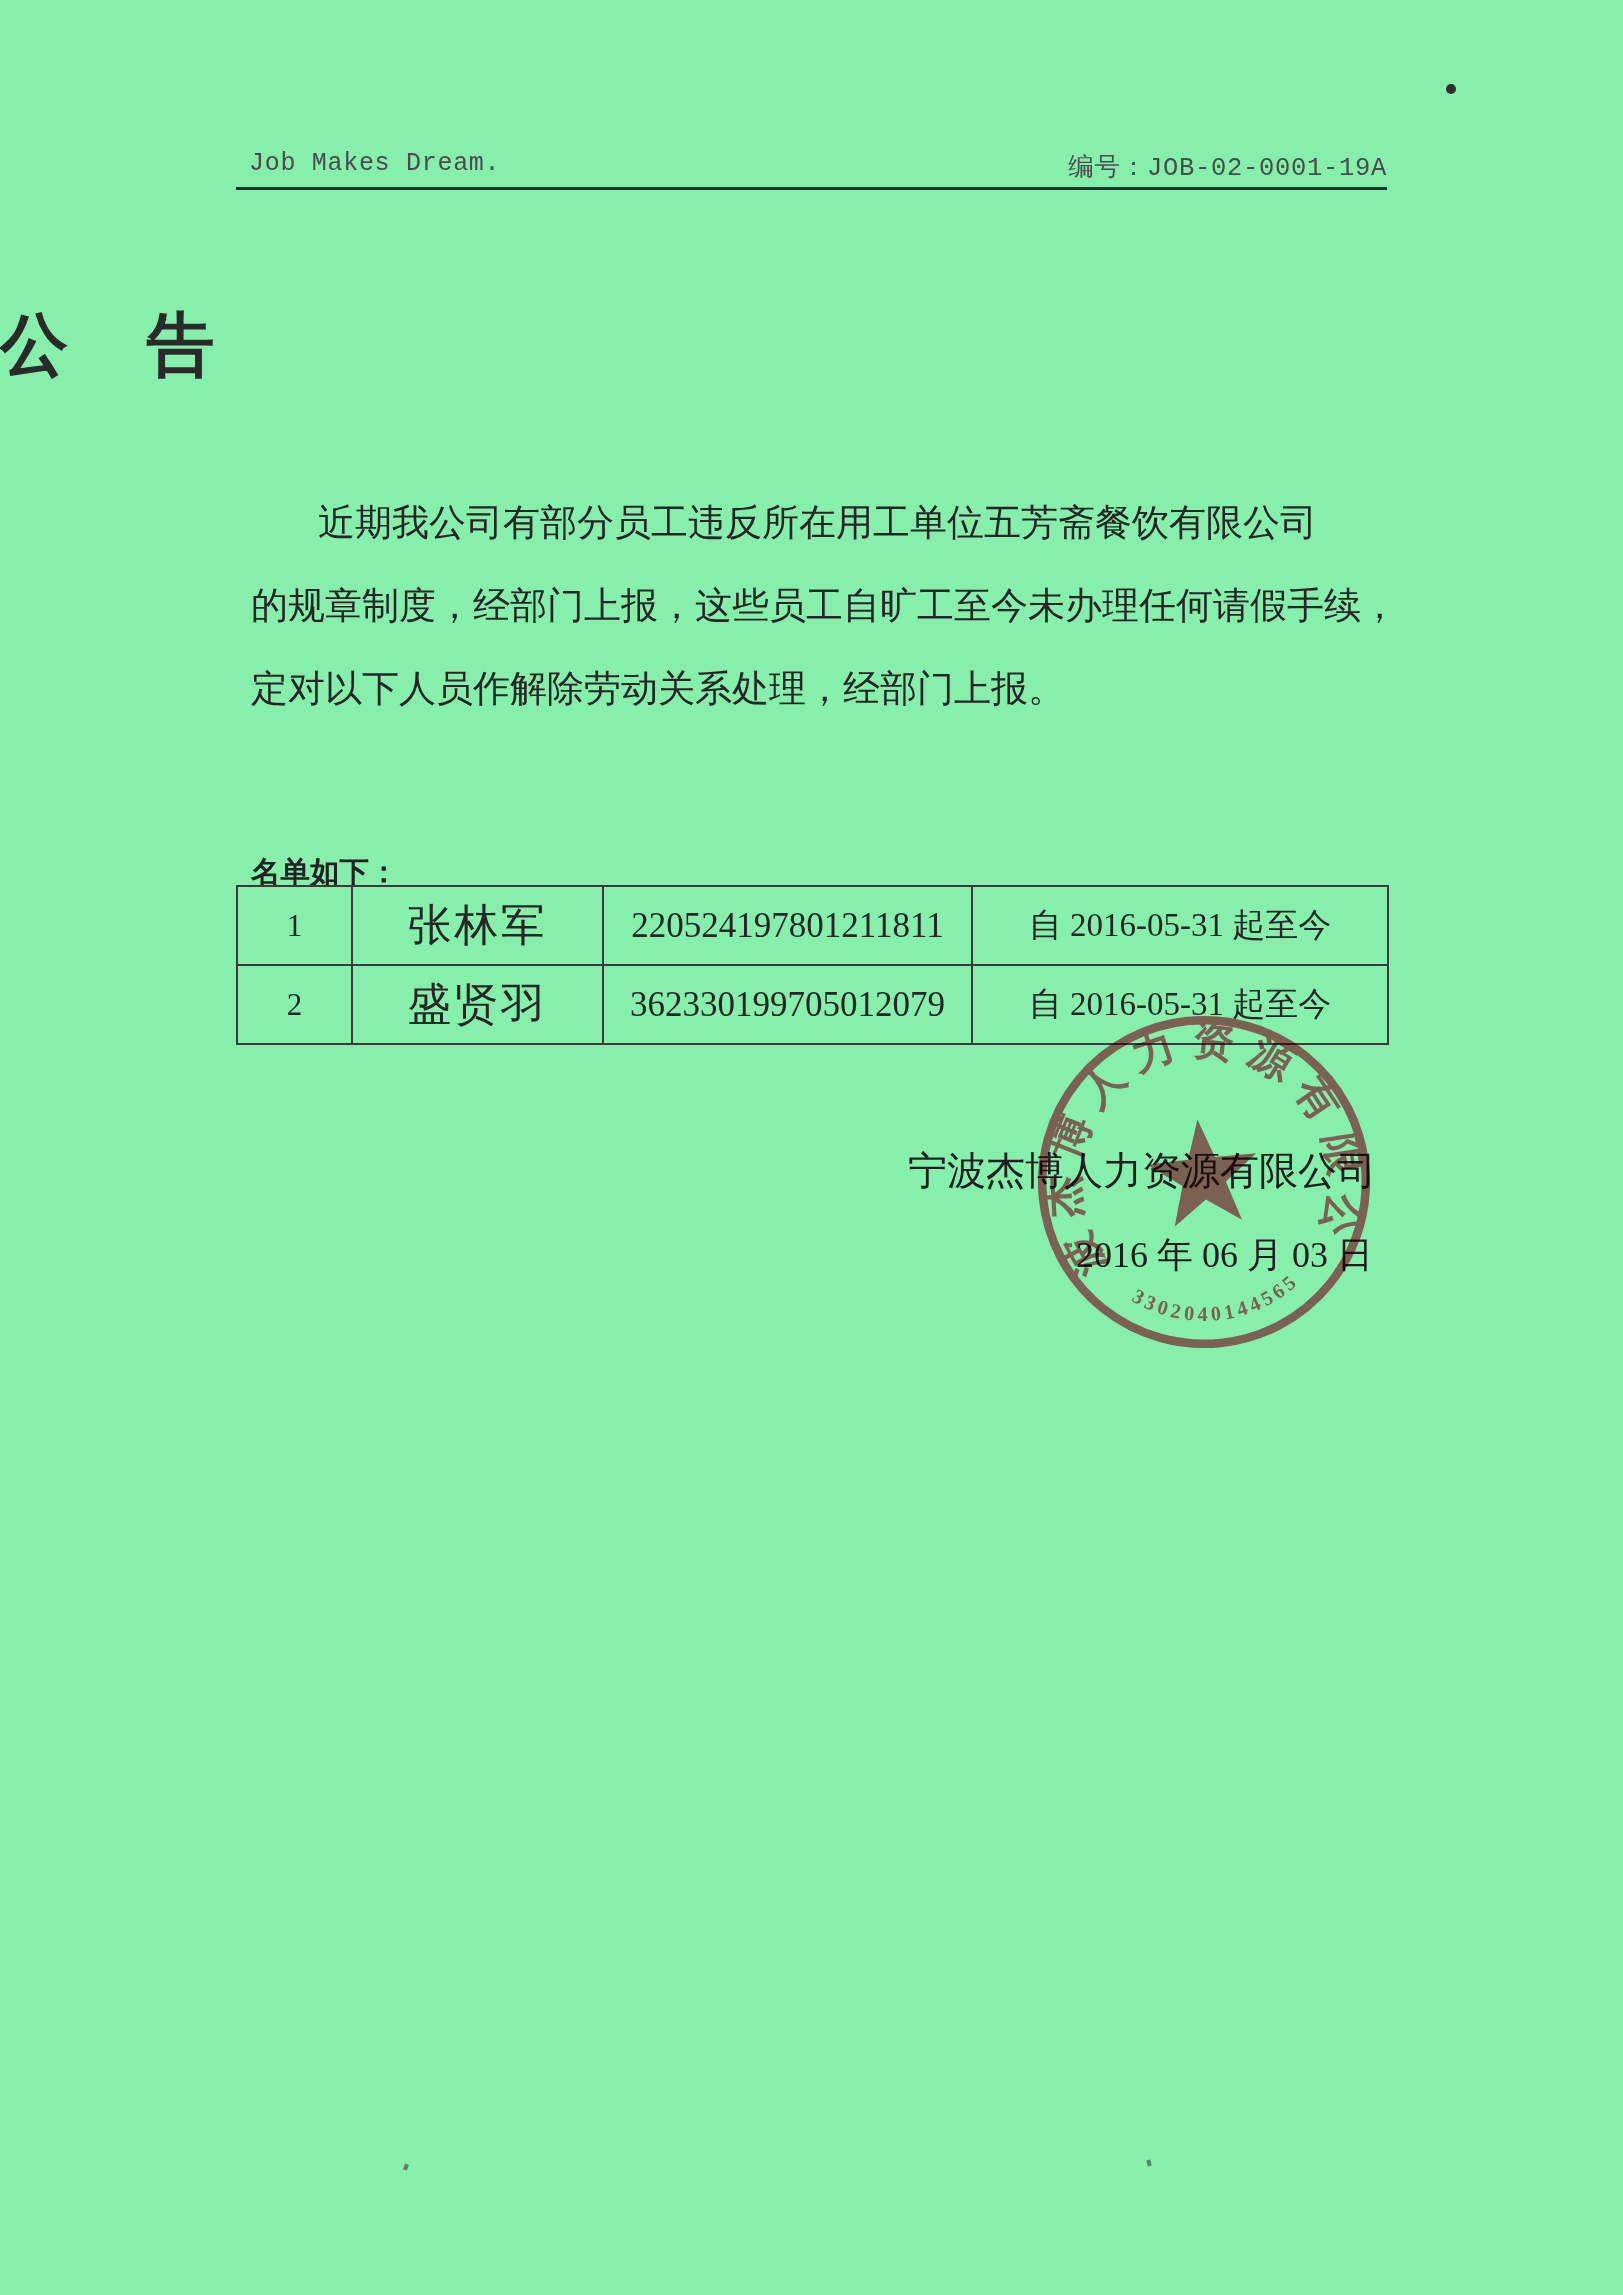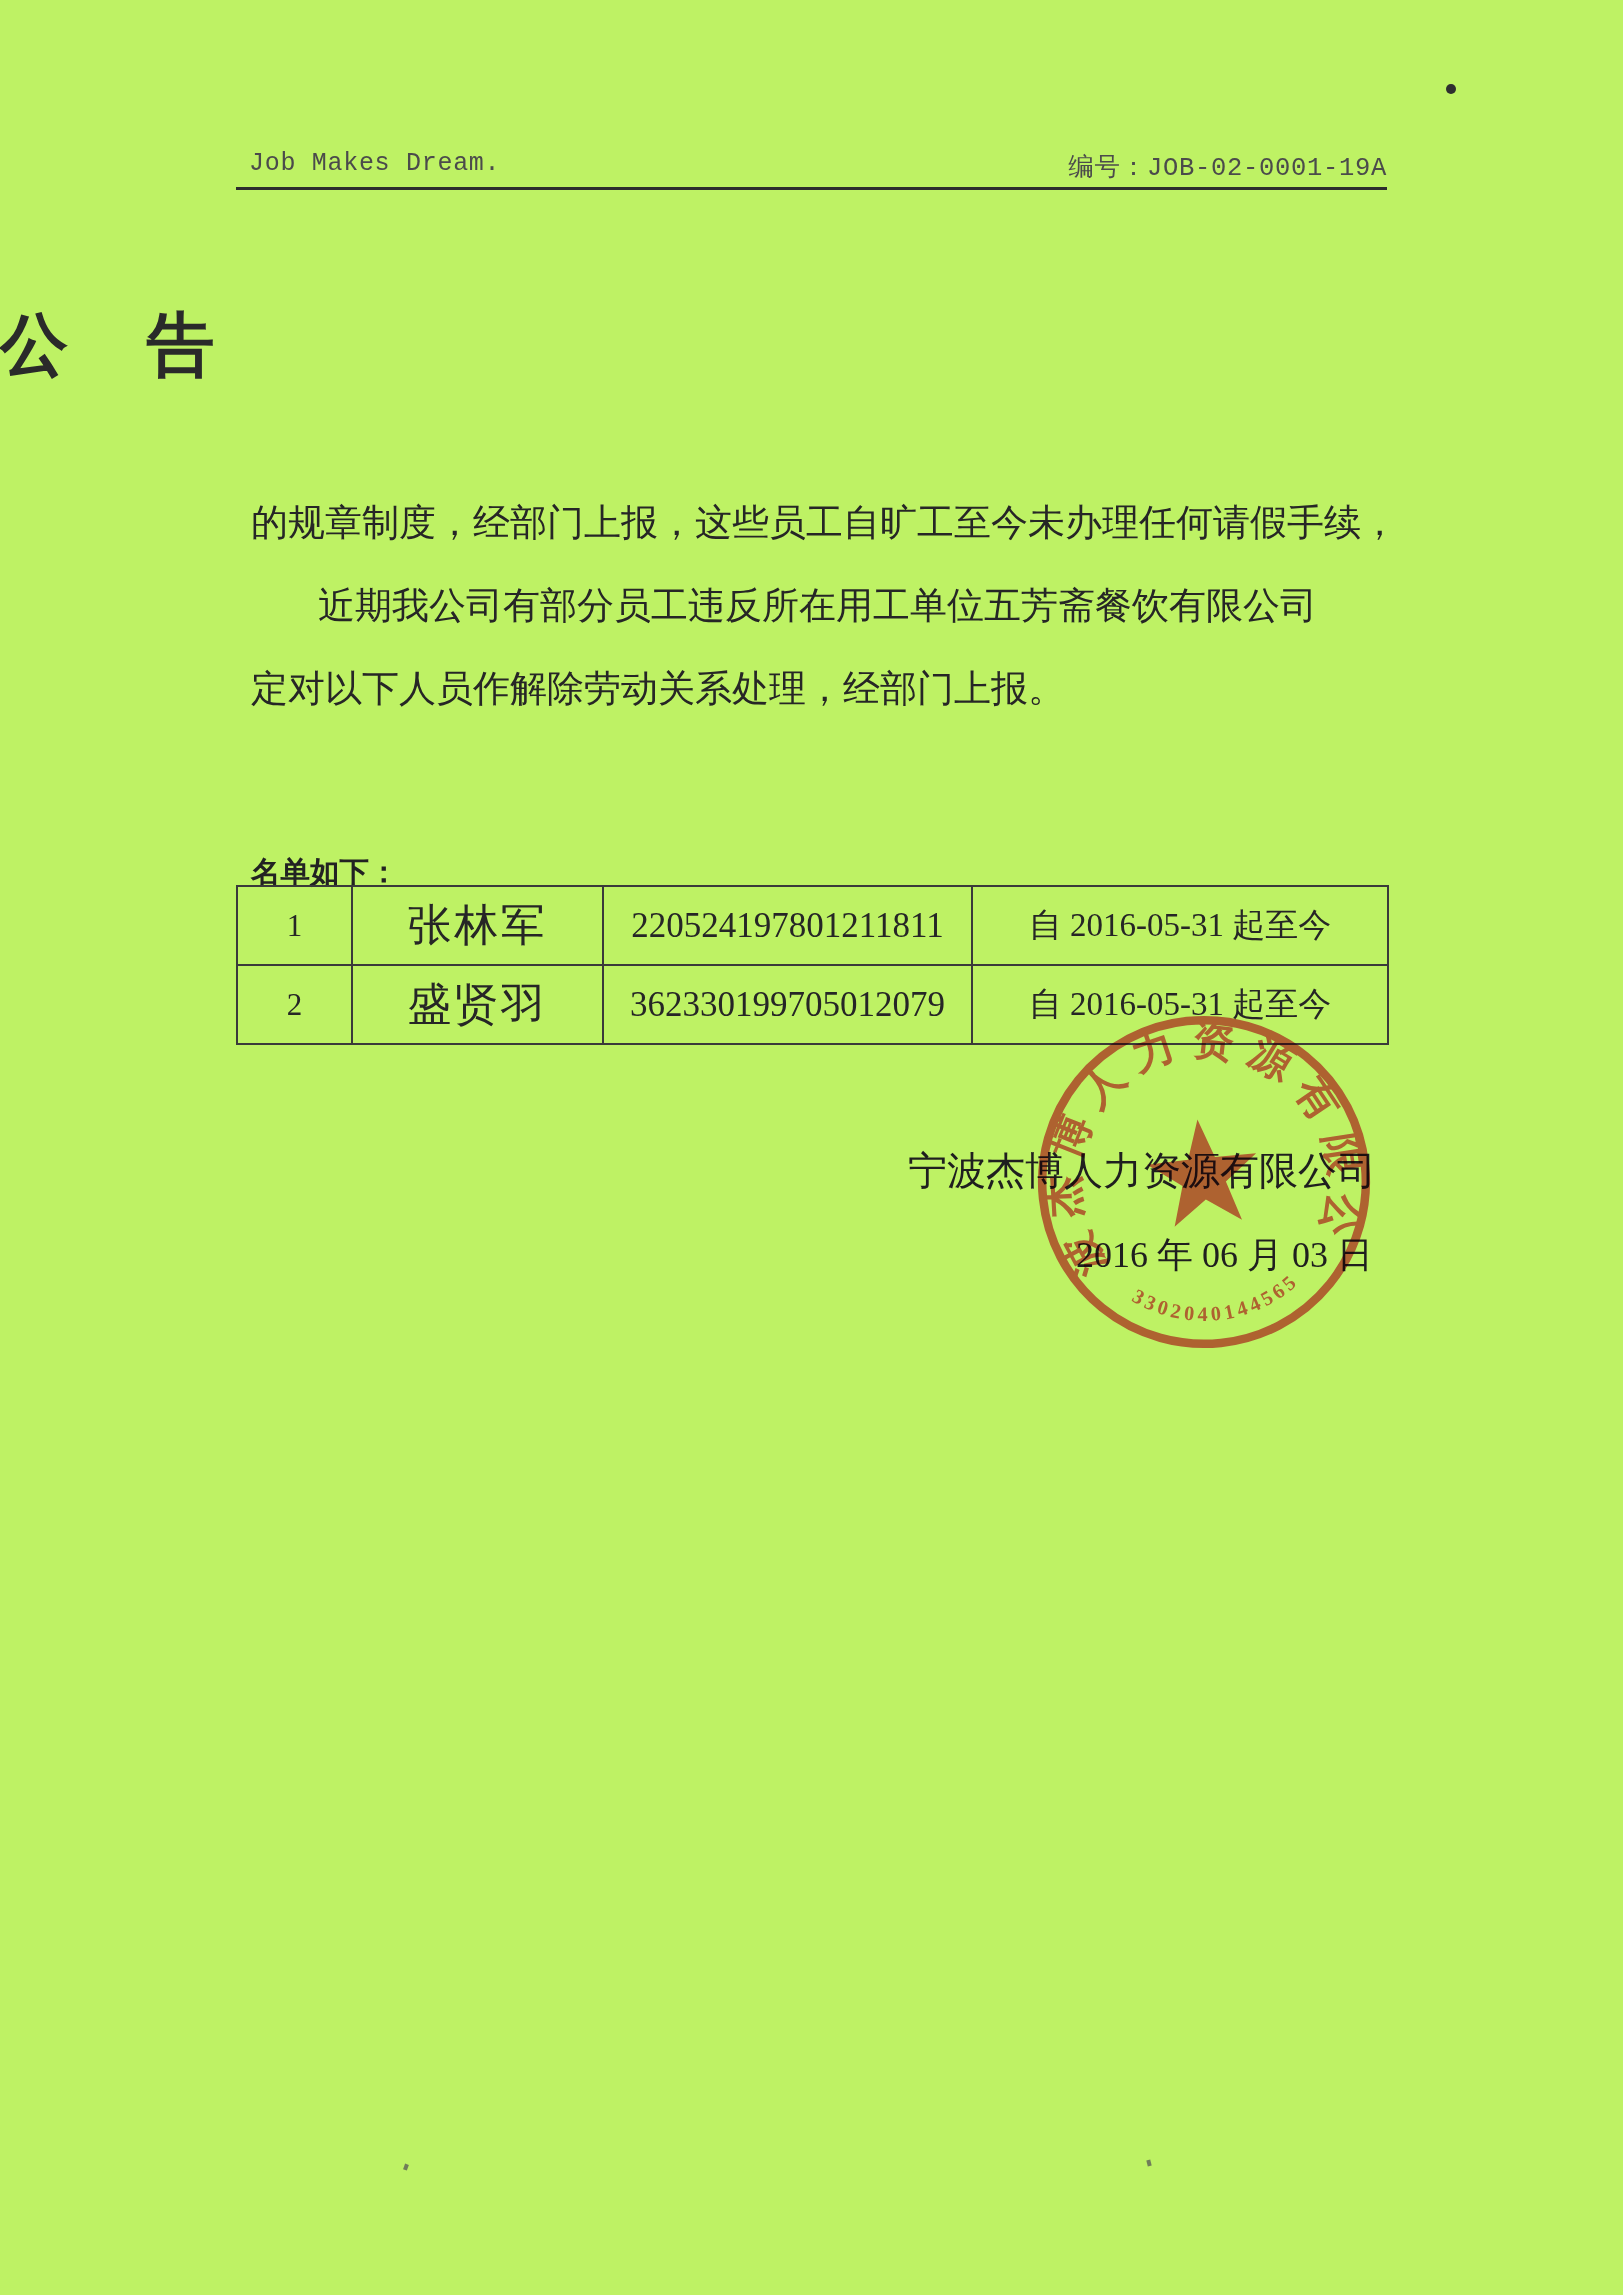--- a/index.html
+++ b/index.html
@@ -1,21 +1,21 @@
 <!DOCTYPE html>
 <html style="font-size:10.5px"><head>
 <meta charset="utf-8">
 <style>
   * { margin: 0; padding: 0; box-sizing: border-box; }
   html, body { background: #ffffff; }
   .page {
     position: relative;
     width: 1623px;
     height: 2295px;
-    background: #bef264;
+    background: #86efac;
     overflow: hidden;
     font-family: "Liberation Serif", "DejaVu Serif", serif;
     color: #262626;
   }
 
   
   .slogan {
     position: absolute;
     left: 249px; top: 149px;
     font-family: "Liberation Mono", "DejaVu Sans Mono", monospace;
@@ -148,22 +148,22 @@
 <div class="page">
 
   <div class="slogan">Job Makes Dream.</div>
   <div class="doc-number">编号：JOB-02-0001-19A</div>
   <div class="header-rule"></div>
   <div class="dot-artifact"></div>
 
   <h1 class="title">公　告</h1>
 
   <div class="paragraph">
+    <div class="line indent">近期我公司有部分员工违反所在用工单位五芳斋餐饮有限公司</div>
     <div class="line">的规章制度，经部门上报，这些员工自旷工至今未办理任何请假手续，</div>
-    <div class="line indent">近期我公司有部分员工违反所在用工单位五芳斋餐饮有限公司</div>
     <div class="line">定对以下人员作解除劳动关系处理，经部门上报。</div>
   </div>
 
   <div class="list-label">名单如下：</div>
 
   <table class="roster">
     <colgroup>
       <col class="c-no">
         <col class="c-name">
         <col class="c-id">

